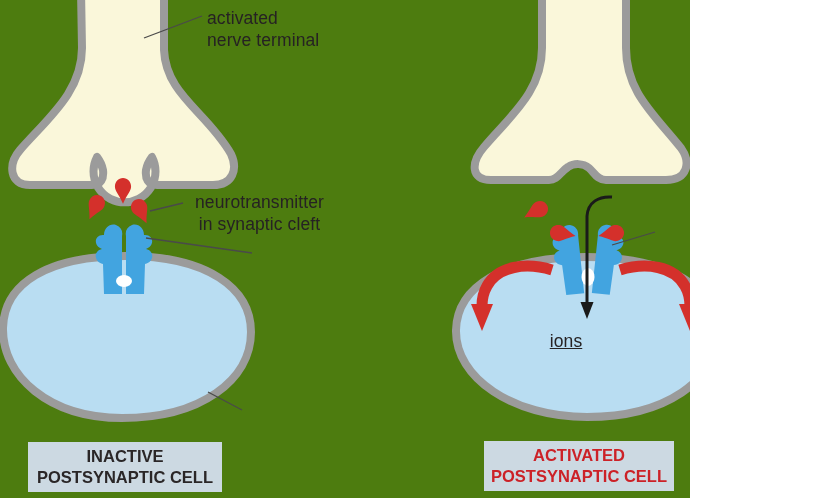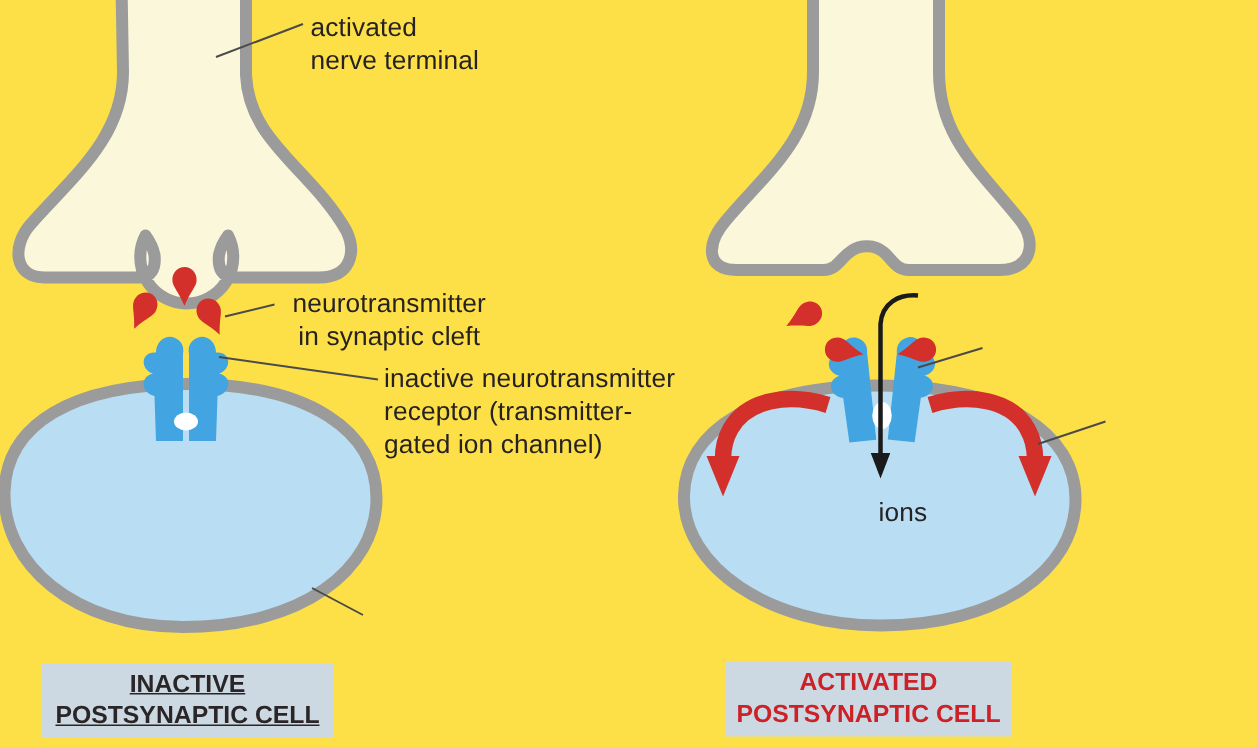--- a/index.html
+++ b/index.html
@@ -1,19 +1,19 @@
 <!DOCTYPE html>
 <html><head>
 <meta charset="utf-8">
 <style>
   html,body{margin:0;padding:0;background:#fff;}
   .canvas{
     position:relative;
-    width:838px;height:498px;
-    background:#fde047;
+    width:690px;height:498px;
+    background:#4d7c0f;
     font-family:"Liberation Sans", sans-serif;
     overflow:hidden;
   }
   .canvas svg{position:absolute;left:0;top:0;}
   .lbl{
     position:absolute;
     font-size:17.5px;
     line-height:22px;
     color:#262223;
     white-space:pre-line;
@@ -134,28 +134,25 @@
       </g>
     </g>
   </svg>
 
   <div class="lbl" style="left:207px;top:7px;">activated
 nerve terminal</div>
 
   <div class="lbl center" style="left:182px;top:191px;width:155px;">neurotransmitter
 in synaptic cleft</div>
 
-  <div class="lbl" style="left:256px;top:241px;">inactive neurotransmitter
-receptor (transmitter-
-gated ion channel)</div>
 
 
-  <div class="caption" style="left:28px;top:442px;width:194px;height:50px;text-decoration:underline;">INACTIVE
+  <div class="caption" style="left:28px;top:442px;width:194px;height:50px;">INACTIVE
 POSTSYNAPTIC CELL</div>
 
 
-  <div class="lbl center" style="left:572px;top:330px;width:60px;">ions</div>
+  <div class="lbl center" style="left:536px;top:330px;width:60px;text-decoration:underline;">ions</div>
 
 
   <div class="caption red" style="left:484px;top:441px;width:190px;height:50px;">ACTIVATED
 POSTSYNAPTIC CELL</div>
 
 </div>
 
 </body></html>

